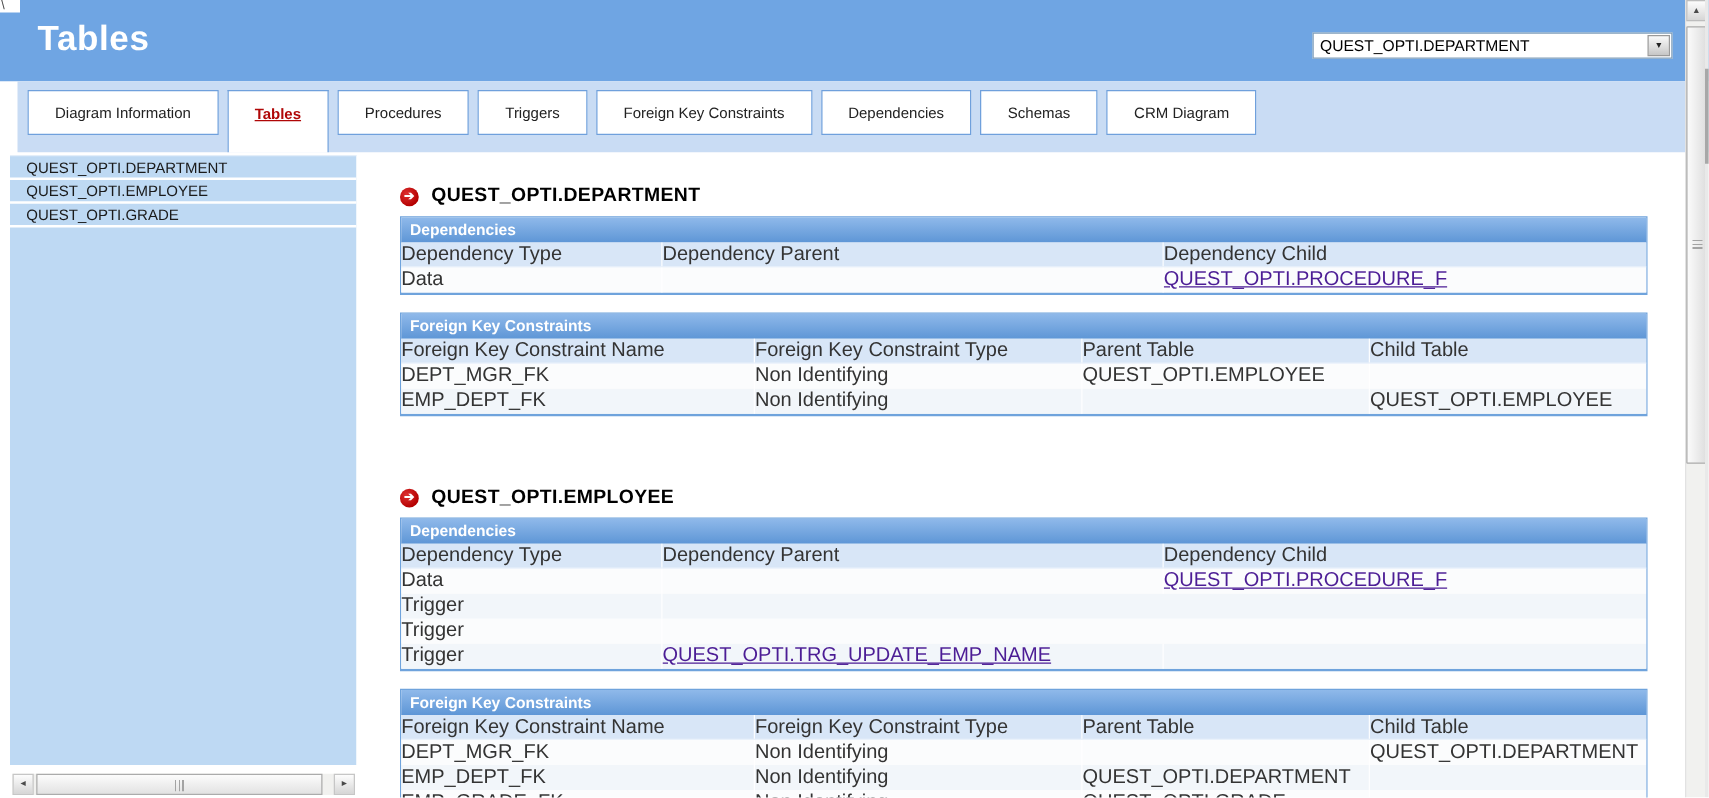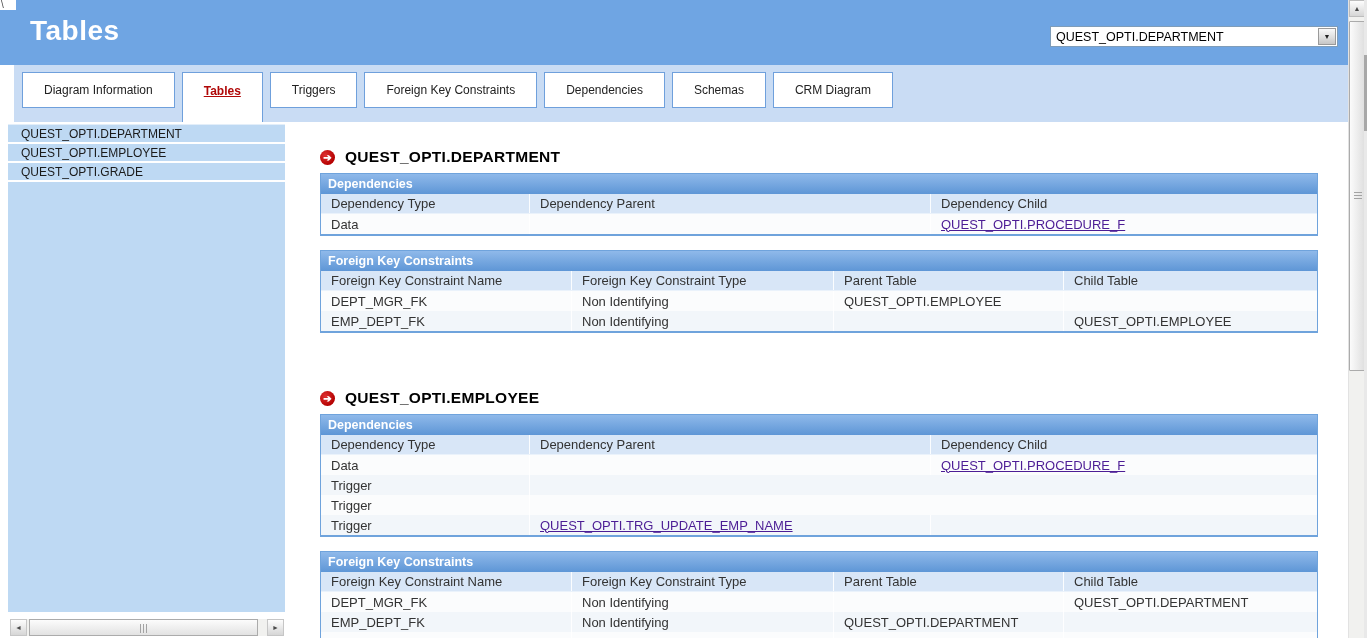--- a/index.html
+++ b/index.html
@@ -47,25 +47,25 @@
   .section-title { font-size:15.5px; font-weight:bold; color:#000; letter-spacing:.3px; }
 
   .data-table { margin-top:6px; border:1px solid #6FA3DC; border-bottom-width:2px; background:#fff; }
   .data-table.fk { margin-top:14px; }
   .bar-title { height:20px; line-height:20px; background:linear-gradient(180deg,#8FB9EA,#5E96D6);
                color:#fff; font-weight:bold; font-size:12.5px; padding-left:7px; }
   .thead { display:flex; background:#D8E6F7; height:20px; align-items:center; border-bottom:1px solid #EAF2FB; }
   .row { display:flex; height:20px; align-items:center; }
   .tbody .row:nth-child(odd) { background:#FBFCFD; }
   .tbody .row:nth-child(even) { background:#F2F6FA; }
-  .cell { padding-left:10px; height:100%; display:flex; align-items:center; overflow:hidden;
-          white-space:nowrap; border-right:1px solid rgba(255,255,255,.9); font-size:13px; color:#333; }
+  .cell { height:100%; display:flex; align-items:center; overflow:hidden;
+          white-space:nowrap; border-right:1px solid rgba(255,255,255,.9); font-size:16px; color:#333; }
   .cell:last-child { border-right:none; flex:1; }
   .dep-col-0 { width:209px; } .dep-col-1 { width:401px; }
-  .fk-col-0 { width:251px; } .fk-col-1 { width:262px; } .fk-col-2 { width:230px; }
+  .fk-col-0 { width:283px; } .fk-col-1 { width:262px; } .fk-col-2 { width:230px; }
   .link { color:#4c1d95; text-decoration:underline; cursor:pointer; }
 
   
   .vscroll { position:absolute; left:1348px; top:0; width:16px; height:638px; background:#F1F1EF;
              border-left:1px solid #E2E2E2; z-index:7; }
   .vs-up { position:absolute; top:0; left:0; width:16px; height:17px;
            background:linear-gradient(180deg,#FDFDFD,#D6D6D6); border:1px solid #BDBDBD;
            text-align:center; font-size:7px; line-height:15px; color:#4A4A4A; cursor:pointer; }
   .vs-thumb { position:absolute; left:0; top:21px; width:16px; height:350px;
               background:linear-gradient(90deg,#FBFBFB,#E0E0E0); border:1px solid #ABABAB;
@@ -101,20 +101,23 @@
 
 <div class="tab-strip">
   <div class="tabs">
       <div class="tab">
         <span class="tab-label">Diagram Information</span>
       </div>
       <div class="tab active">
         <span class="tab-label">Tables</span>
       </div>
       <div class="tab">
+        <span class="tab-label">Procedures</span>
+      </div>
+      <div class="tab">
         <span class="tab-label">Triggers</span>
       </div>
       <div class="tab">
         <span class="tab-label">Foreign Key Constraints</span>
       </div>
       <div class="tab">
         <span class="tab-label">Dependencies</span>
       </div>
       <div class="tab">
         <span class="tab-label">Schemas</span>

